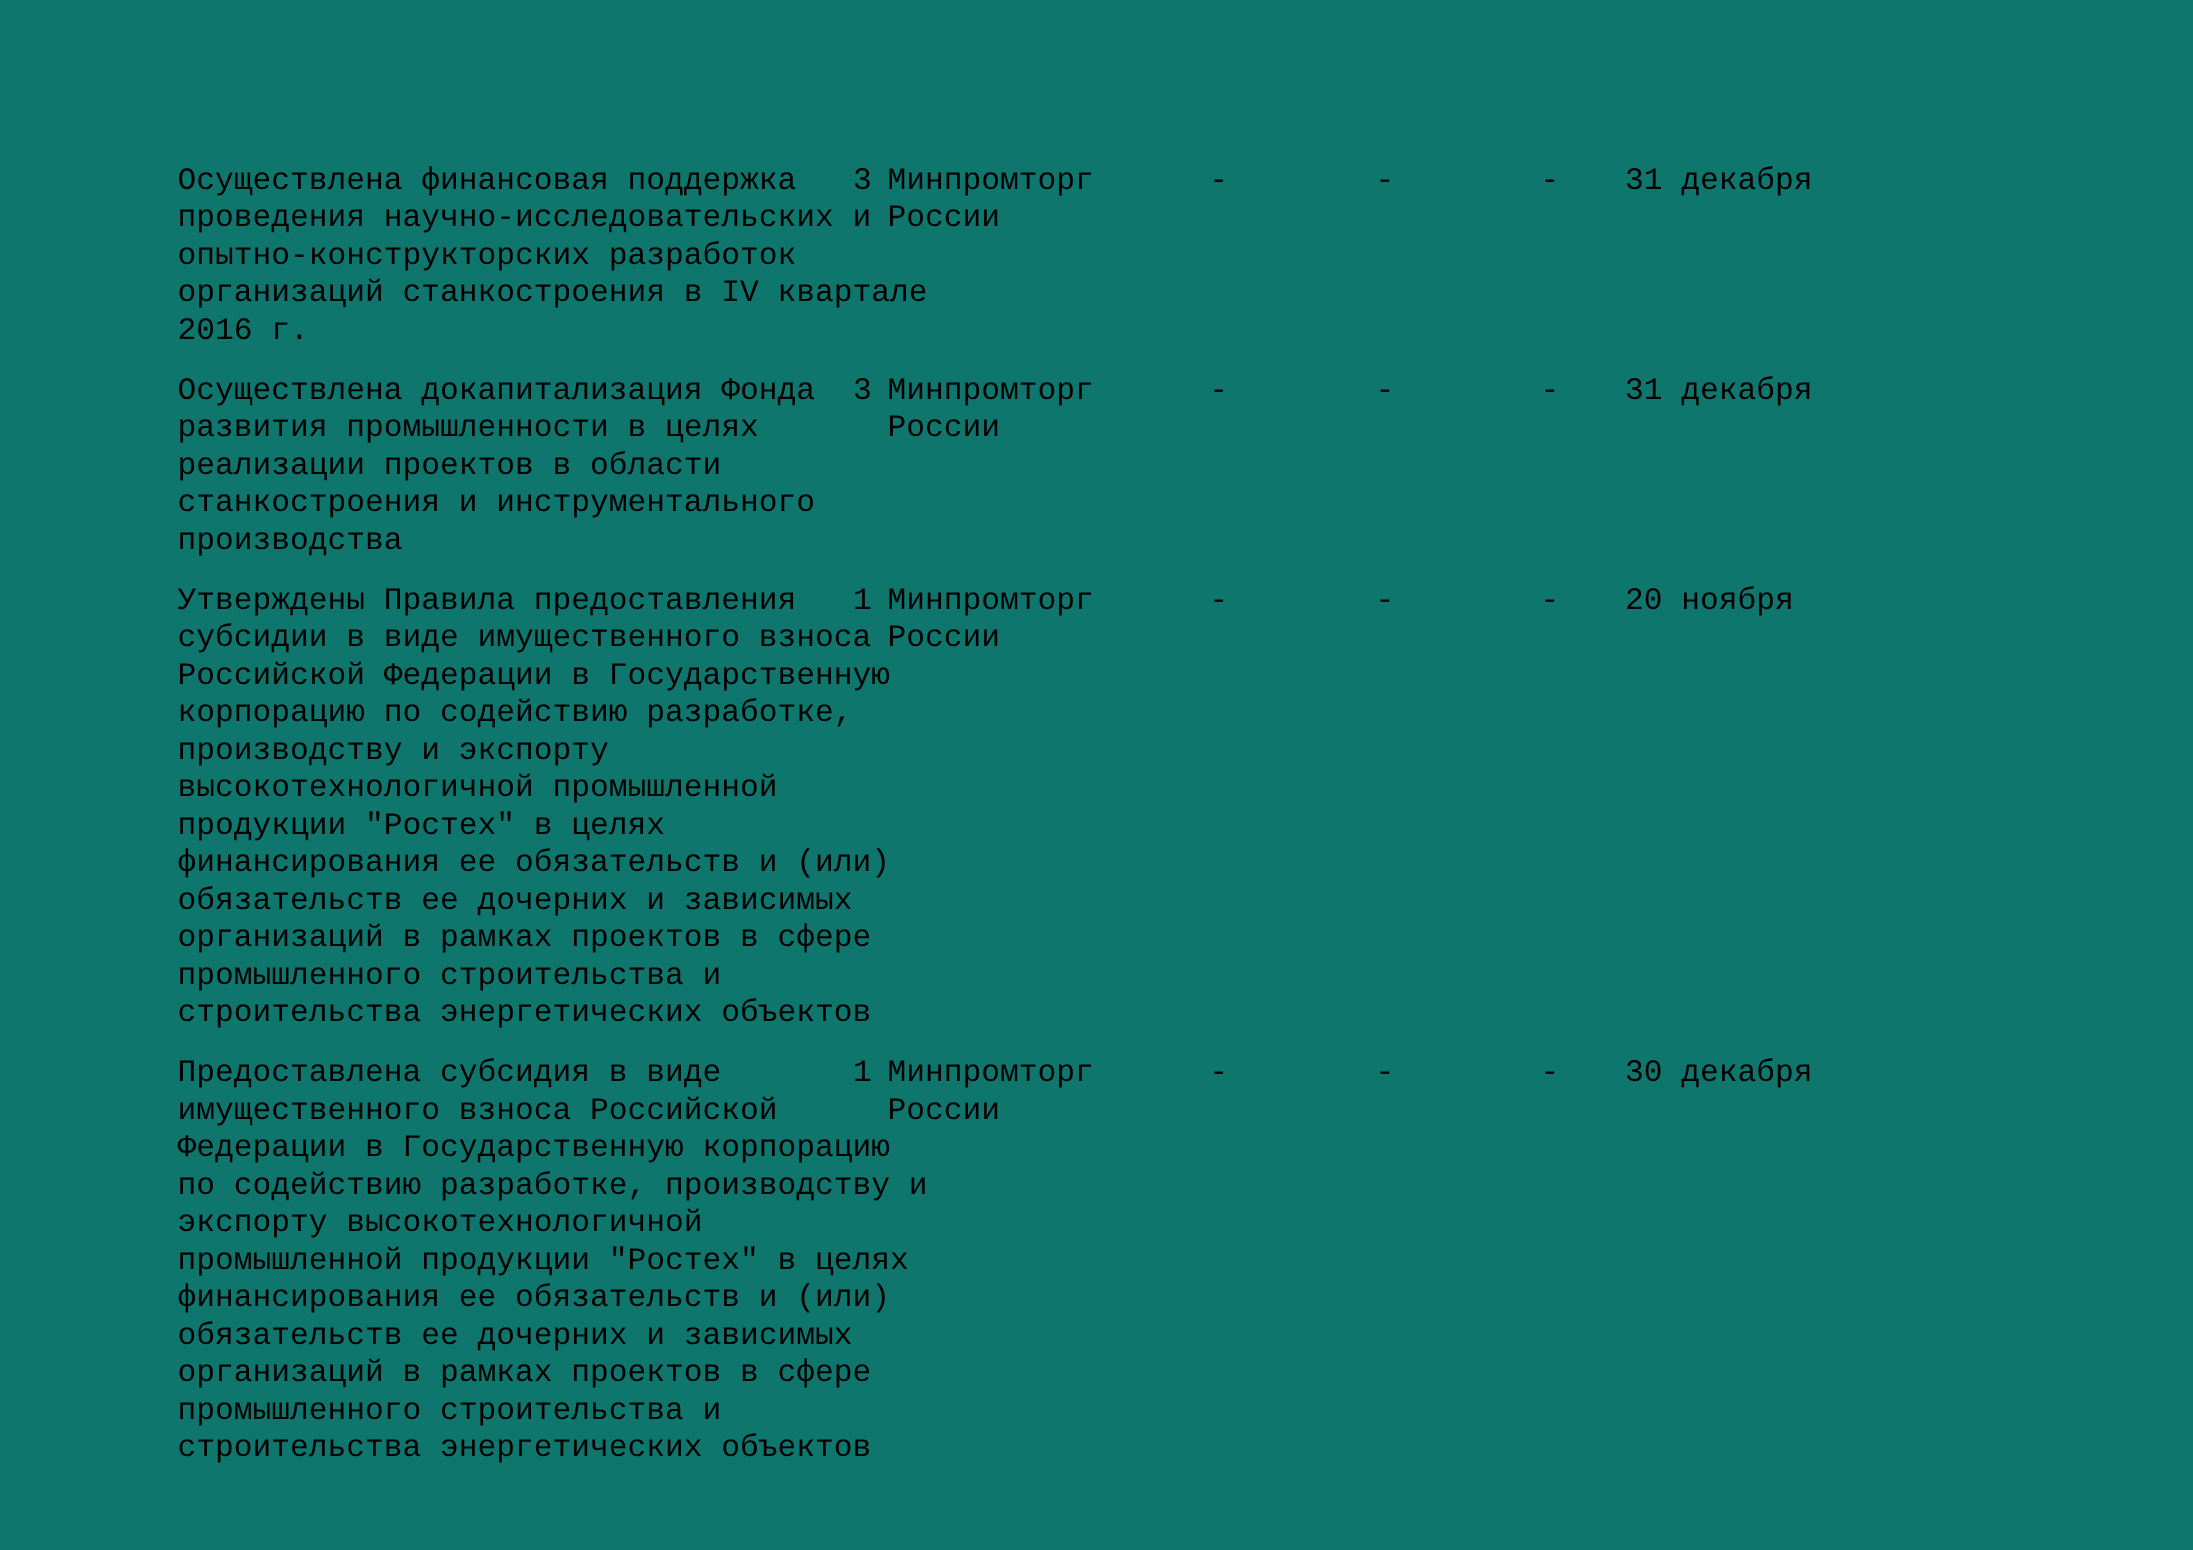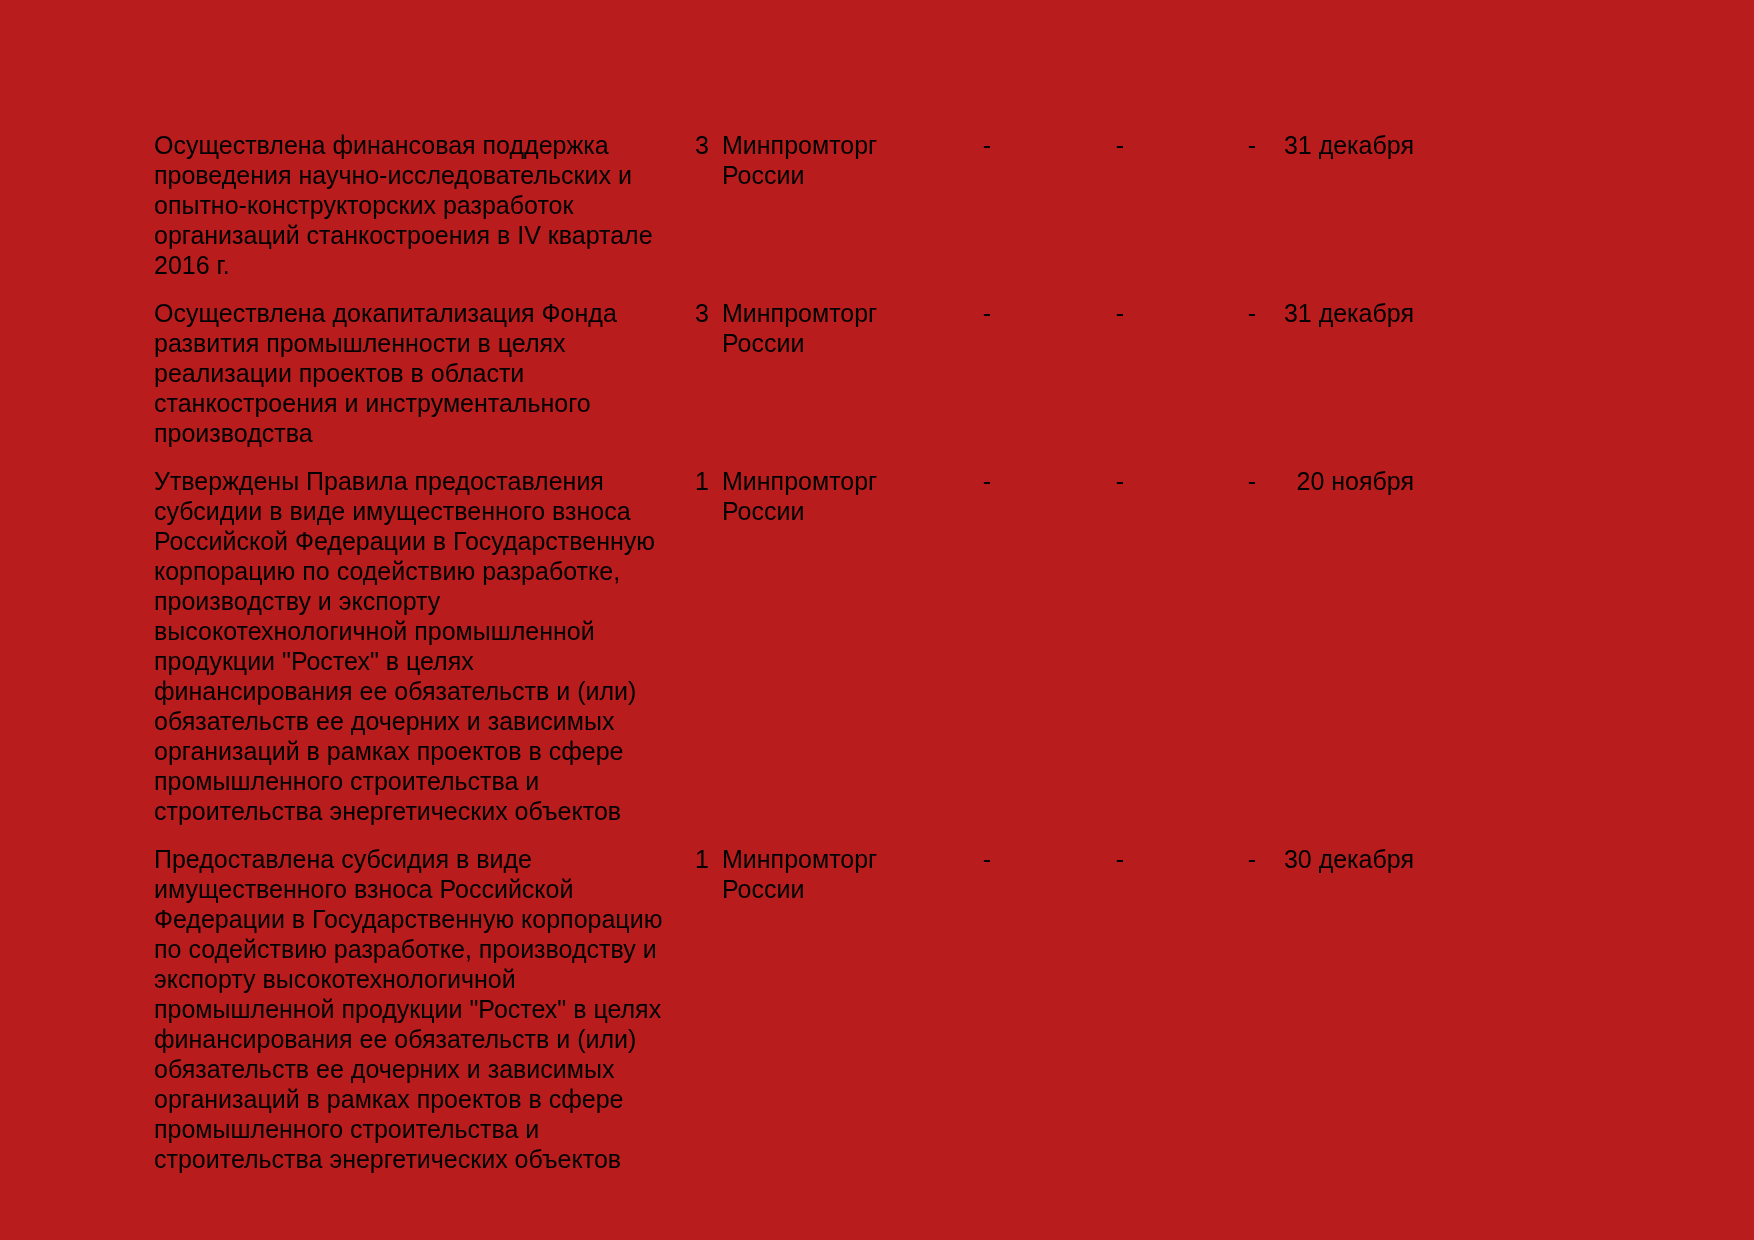--- a/index.html
+++ b/index.html
@@ -4,29 +4,28 @@
 <style>
   html, body {
     margin: 0;
     padding: 0;
     background: #ffffff;
   }
   .page {
     position: relative;
     width: 1754px;
     height: 1240px;
-    background: #b91c1c;
+    background: #0f766e;
     color: #000000;
-    font-family: Liberation Sans, sans-serif;
+    font-family: Liberation Mono, monospace;
     font-size: 25px;
     line-height: 30px;
     overflow: hidden;
     box-sizing: border-box;
     padding-top: 130px;
-    padding-left: 12px;
   }
   .row {
     position: relative;
     margin-bottom: 18px;
   }
   .cell {
     white-space: pre; 
   }
   .cell.desc {
     margin-left: 142px;
@@ -34,21 +33,21 @@
   }
   .cell.abs {
     position: absolute;
     top: 0;
   }
   .cell.num  { left: 640px;  width: 100px; text-align: center; }
   .cell.min  { left: 710px;  width: 200px; text-align: left; }
   .cell.d1   { left: 930px;  width: 90px;  text-align: center; }
   .cell.d2   { left: 1063px; width: 90px;  text-align: center; }
   .cell.d3   { left: 1195px; width: 90px;  text-align: center; }
-  .cell.date { left: 1257px; width: 145px; text-align: right; }
+  .cell.date { left: 1300px; width: 145px; text-align: left; }
 </style>
 </head>
 <body>
 
 <div class="page">
 
   <div class="row">
     <div class="cell desc">Осуществлена финансовая поддержка
 проведения научно-исследовательских и
 опытно-конструкторских разработок

